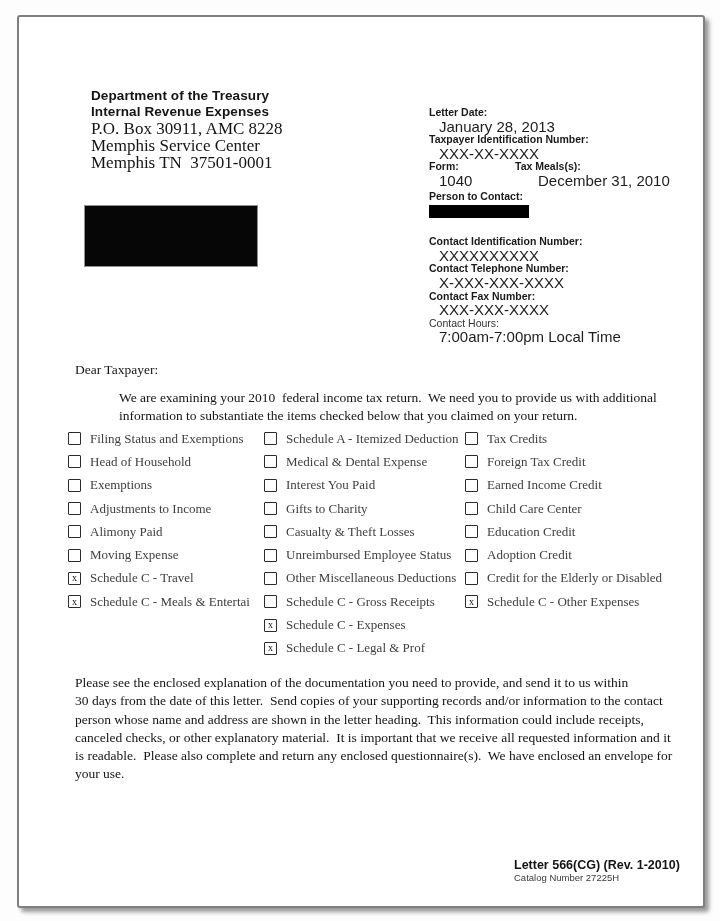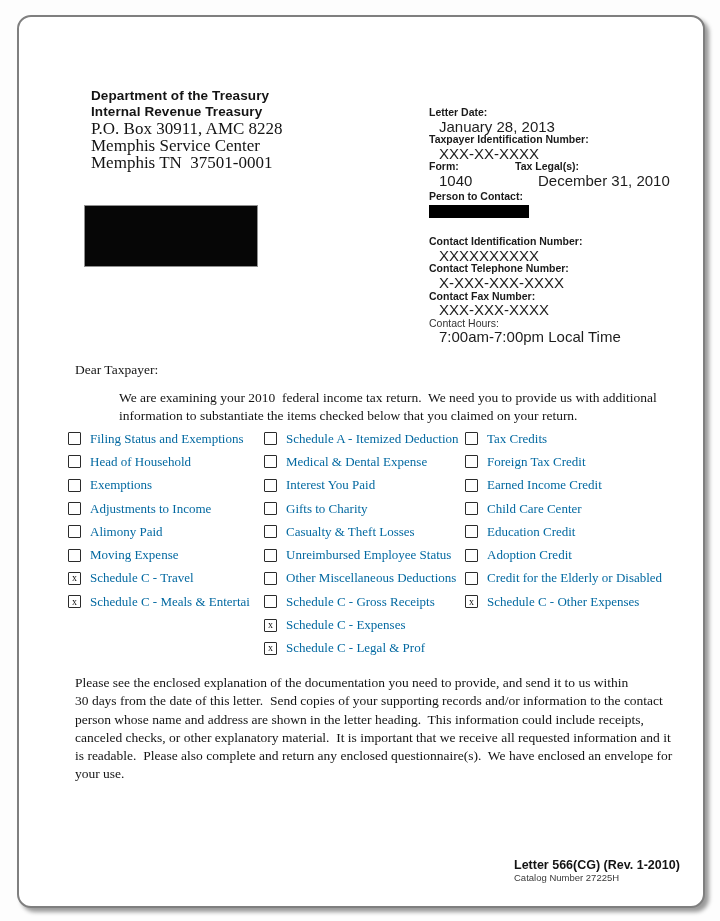--- a/index.html
+++ b/index.html
@@ -5,21 +5,21 @@
   html,body{margin:0;padding:0;}
   body{
     width:720px;height:921px;position:relative;
     background:#fdfdfd;overflow:hidden;
     font-family:"Liberation Serif", serif;
     color:#141414;
   }
   .page{
     position:absolute;left:17px;top:15px;width:684px;height:889px;
     background:#ffffff;
-    border:2px solid #7f7f7f;border-radius:14px;
+    border:2px solid #7f7f7f;border-radius:3px;
     box-shadow:4px 4px 4px rgba(0,0,0,0.40);
   }
   .abs{position:absolute;}
   .line{white-space:pre-wrap;}
 
   
   .sender{left:72px;top:71px;}
   .sender .bold-line{
     font-family:"Liberation Sans", sans-serif;font-weight:bold;
     font-size:13.5px;line-height:16px;letter-spacing:.1px;
@@ -66,50 +66,50 @@
   .cb-col.c1{left:49px;}
   .cb-col.c2{left:245px;}
   .cb-col.c3{left:446px;}
   .cb-row{height:23.3px;display:flex;align-items:center;}
   .cb{
     width:11px;height:11px;border:1.5px solid #2b2b2b;border-radius:1px;
     display:inline-flex;align-items:center;justify-content:center;
     font:10px/1 "Liberation Serif", serif;color:#111;
     flex:0 0 auto;margin-right:9px;background:#fff;
   }
-  .cb-label{font-size:13px;color:#0369a1;white-space:pre;}
+  .cb-label{font-size:13px;color:#404040;white-space:pre;}
 
   
   .footer{left:495px;top:841px;font-family:"Liberation Sans", sans-serif;}
   .footer .num{font-weight:bold;font-size:12.5px;line-height:14px;}
   .footer .cat{font-size:9.5px;line-height:12px;color:#3a3a3a;}
 </style>
 </head>
 <body>
 
 <div class="page">
 
   <div class="abs sender">
     <div class="bold-line">Department of the Treasury</div>
-    <div class="bold-line">Internal Revenue Treasury</div>
+    <div class="bold-line">Internal Revenue Expenses</div>
     <div class="addr-line line">P.O. Box 30911, AMC 8228</div>
     <div class="addr-line line">Memphis Service Center</div>
     <div class="addr-line line">Memphis TN  37501-0001</div>
   </div>
 
   <div class="abs redact-block"></div>
 
   <div class="abs letter-info">
     <div class="li-label">Letter Date:</div>
     <div class="li-value">January 28, 2013</div>
     <div class="li-label">Taxpayer Identification Number:</div>
     <div class="li-value">XXX-XX-XXXX</div>
     <div class="li-row">
       <div class="li-label c1">Form:</div>
-      <div class="li-label">Tax Legal(s):</div>
+      <div class="li-label">Tax Meals(s):</div>
     </div>
     <div class="li-row">
       <div class="li-value c1">1040</div>
       <div class="li-value" style="padding-left:13px;">December 31, 2010</div>
     </div>
     <div class="li-label" style="margin-top:2px;">Person to Contact:</div>
     <div class="redact-bar"></div>
     <div class="li-gap"></div>
     <div class="li-label">Contact Identification Number:</div>
     <div class="li-value">XXXXXXXXXX</div>

